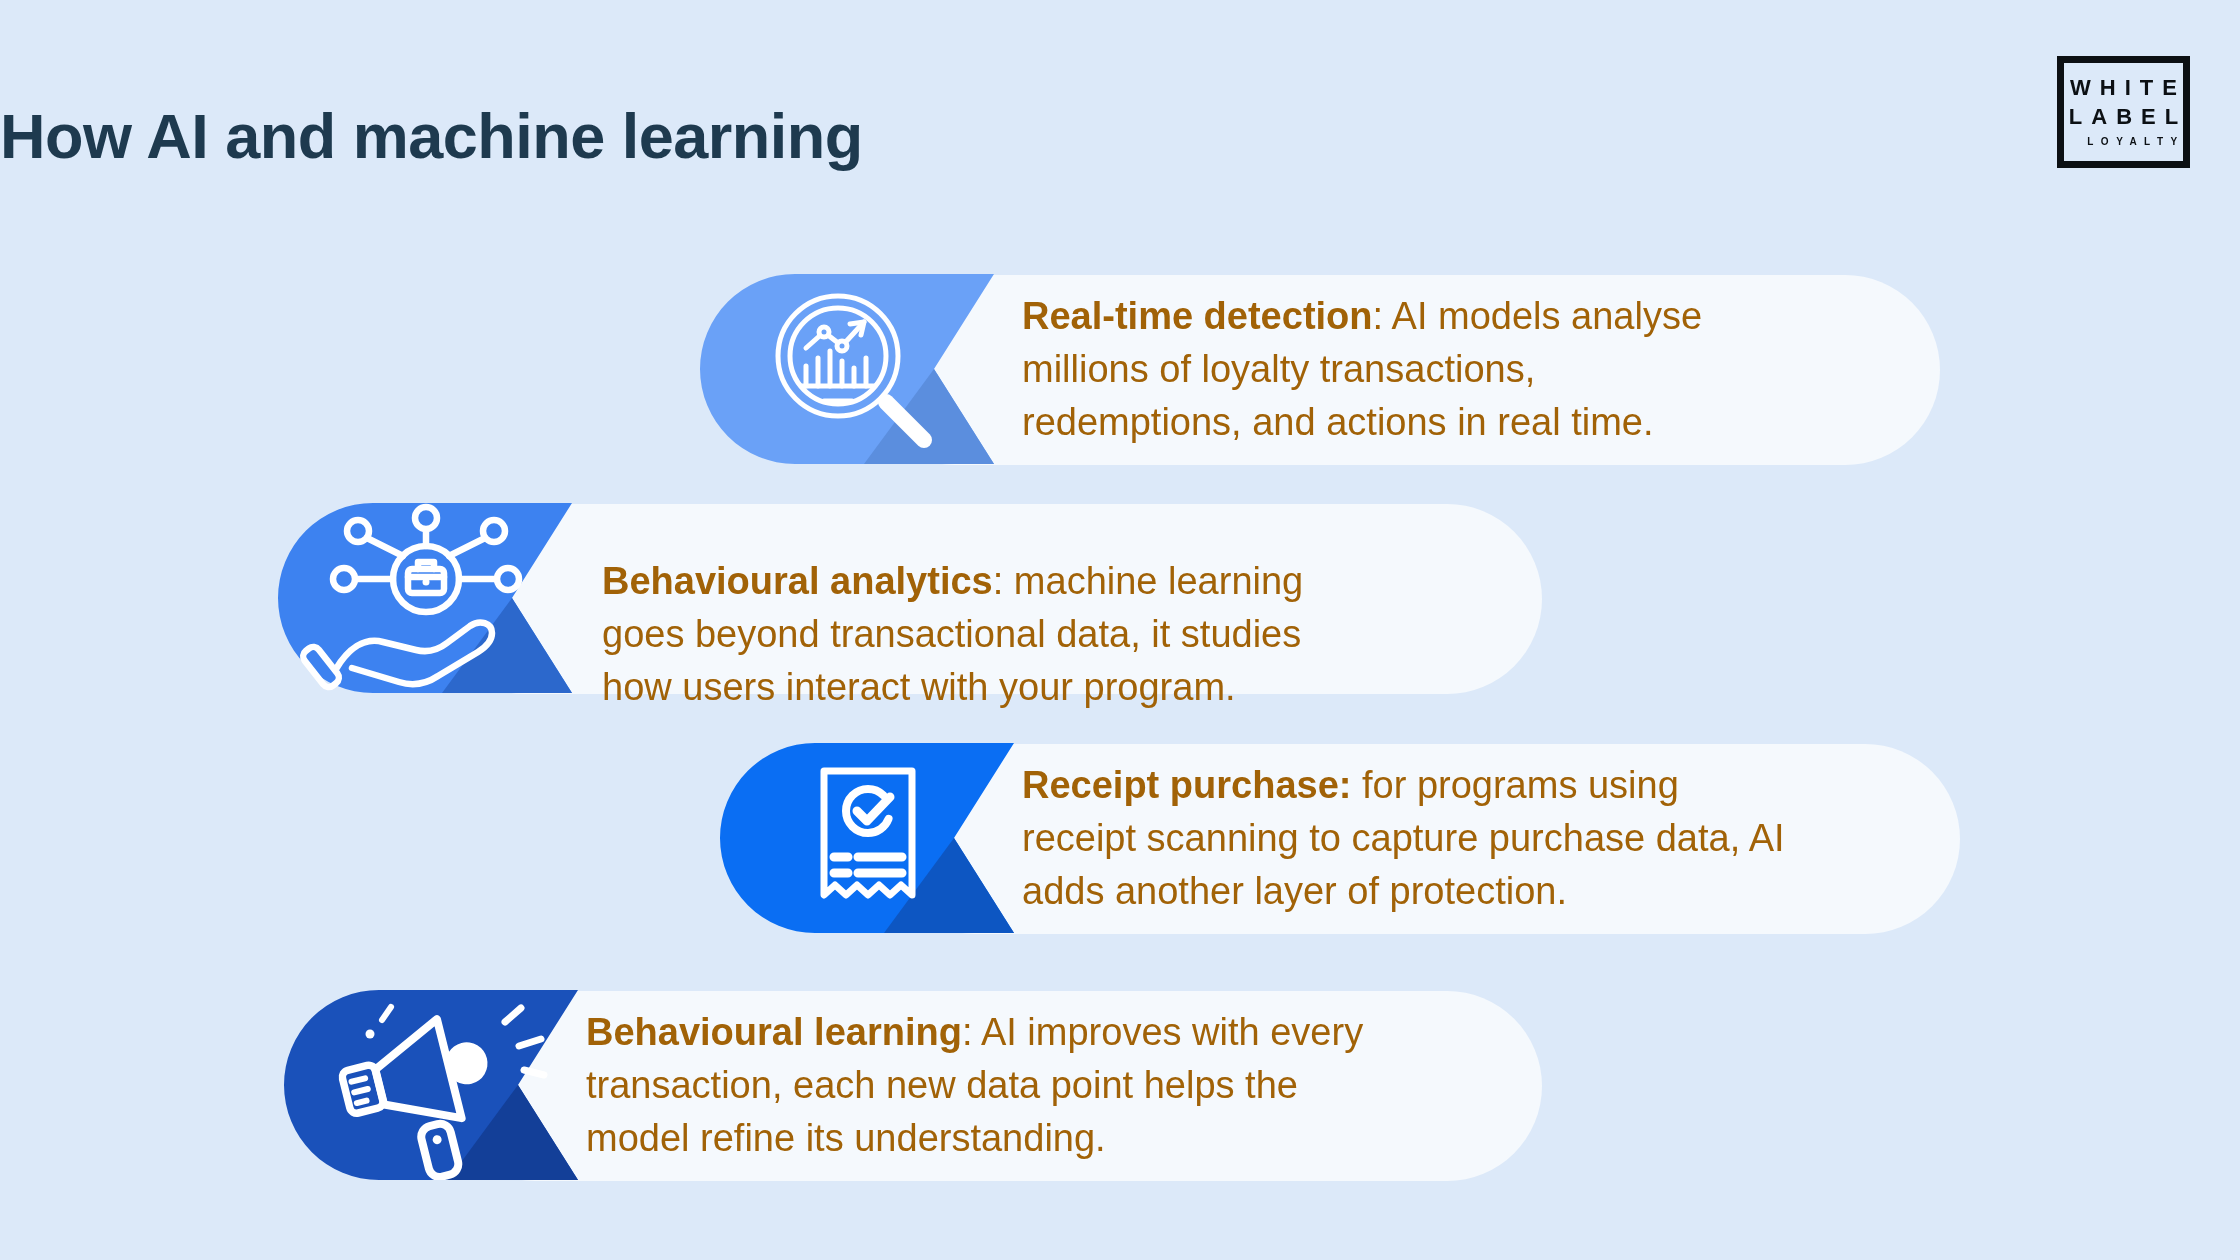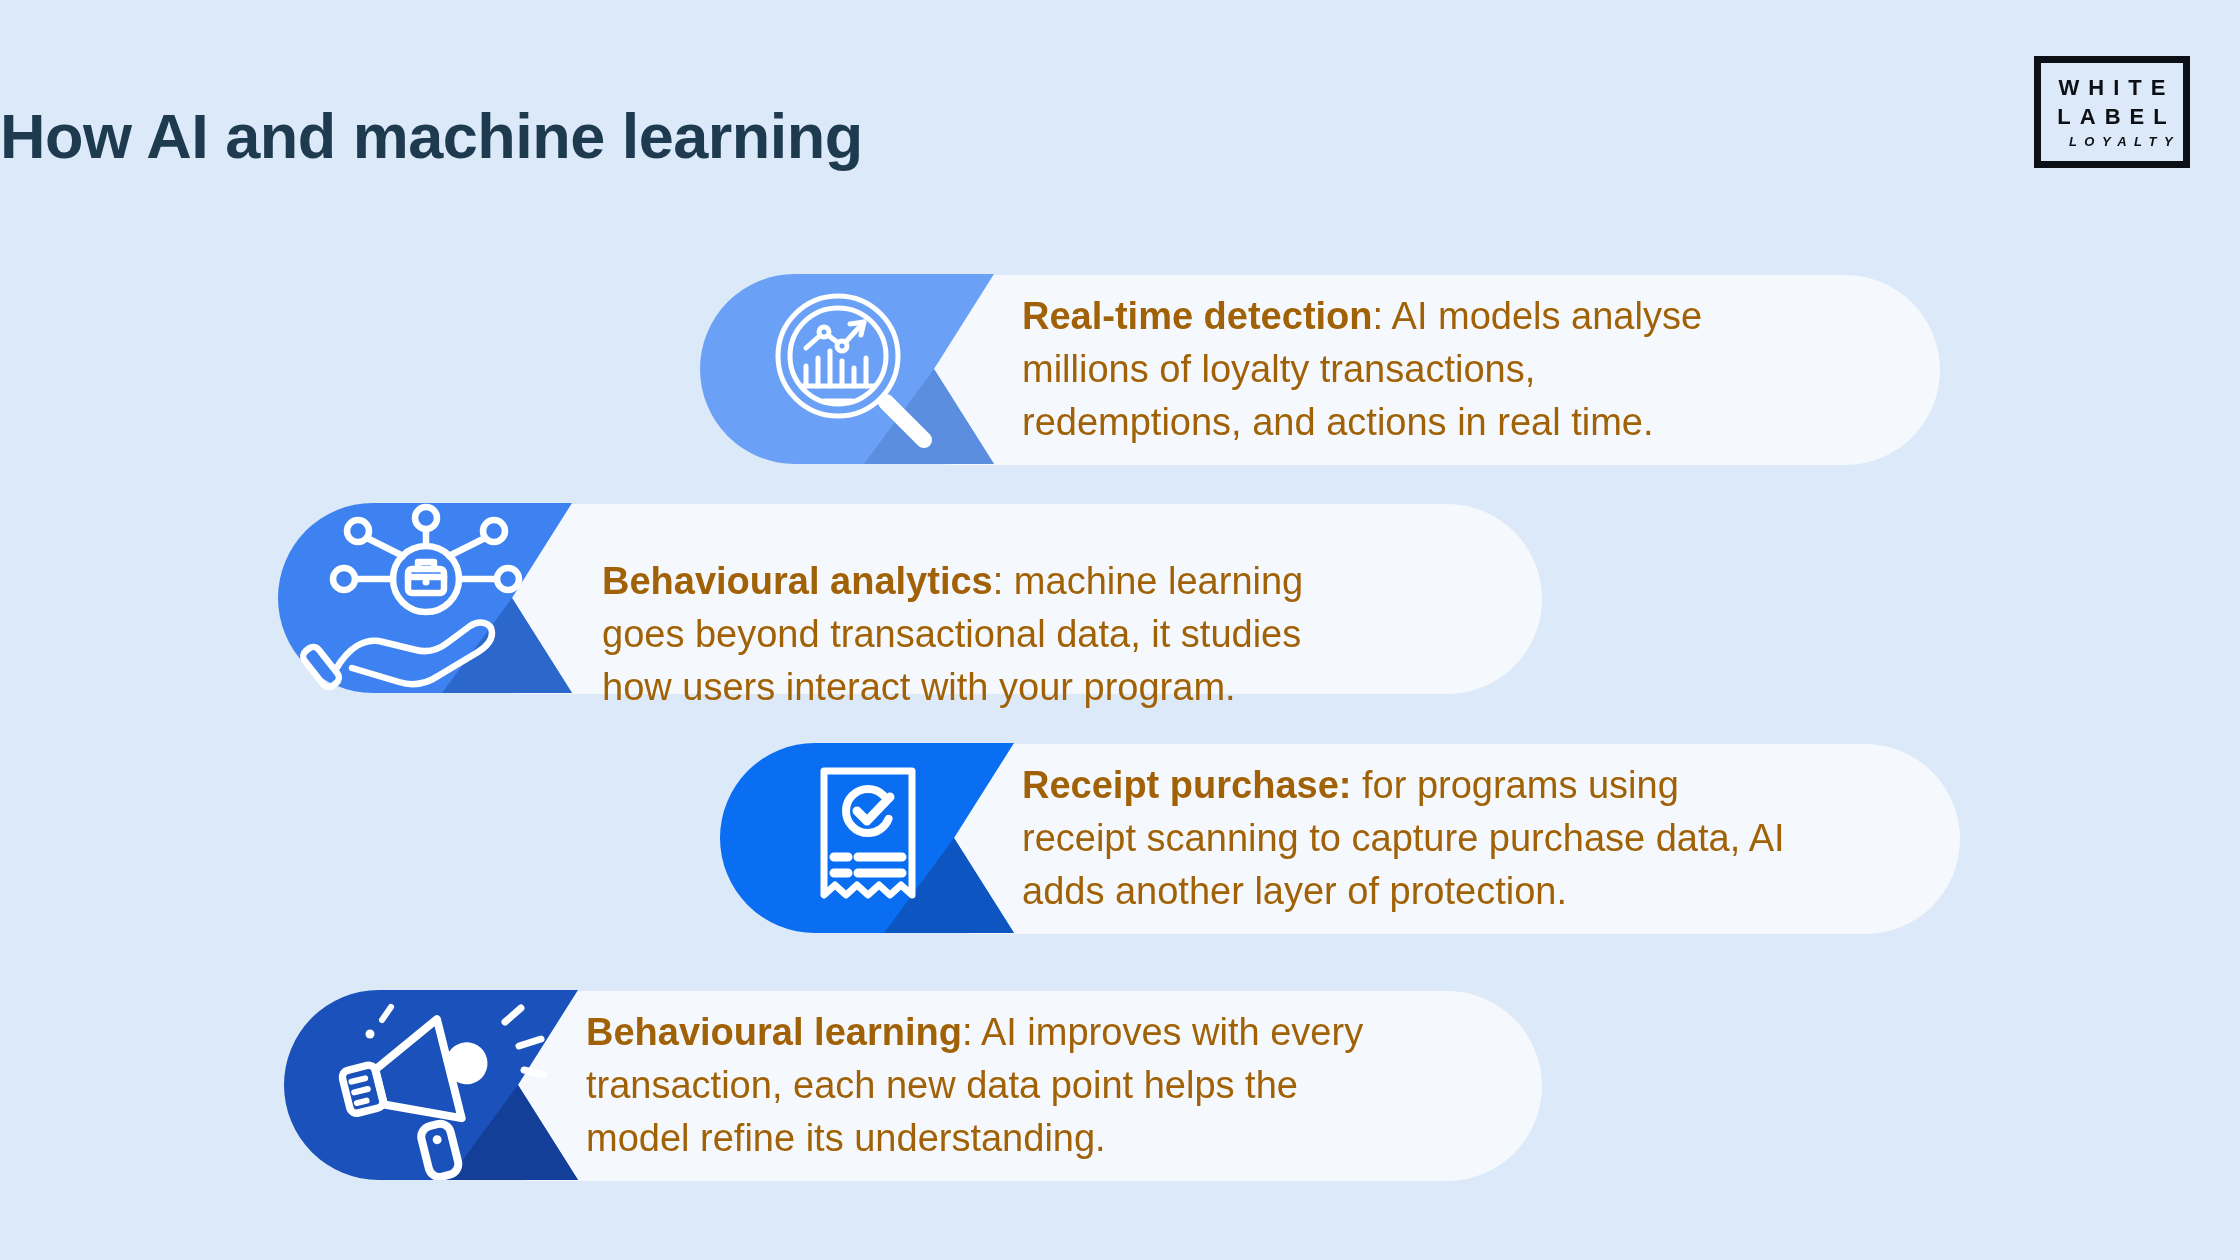--- a/index.html
+++ b/index.html
@@ -15,34 +15,34 @@
     position:absolute;left:0;right:0;top:60px;
     text-align:left;
     color:#1e3a4f;
     font-weight:bold;
     font-size:63px;line-height:69px;
     letter-spacing:-0.5px;
   }
   
   .logo{
     position:absolute;top:56px;right:50px;
-    width:156px;height:112px;
+    width:133px;height:112px;
     border:7px solid #0c1014;
     box-sizing:border-box;
     display:flex;flex-direction:column;
     align-items:center;justify-content:center;
     color:#0c1014;
   }
   .logo .l1,.logo .l2{
     font-weight:bold;font-size:22px;line-height:29px;
     letter-spacing:9px;margin-left:9px;
   }
   .logo .l3{
-    font-weight:bold;font-size:13px;line-height:18px;
-    letter-spacing:7.5px;margin-left:25px;margin-top:2px;font-style:italic;
+    font-weight:bold;font-size:10px;line-height:18px;
+    letter-spacing:7.5px;margin-left:25px;margin-top:2px;
   }
   
   .card{
     position:absolute;height:190px;
     background:#f5f9fd;
     border-radius:95px;
   }
   .card-text{
     position:absolute;margin:0;
     color:#a16207;

